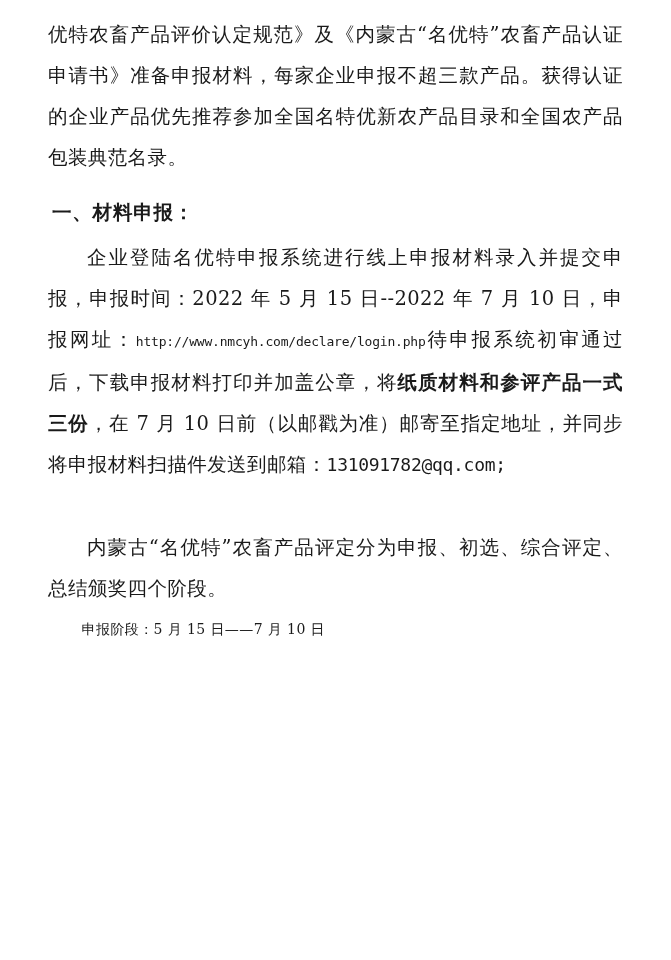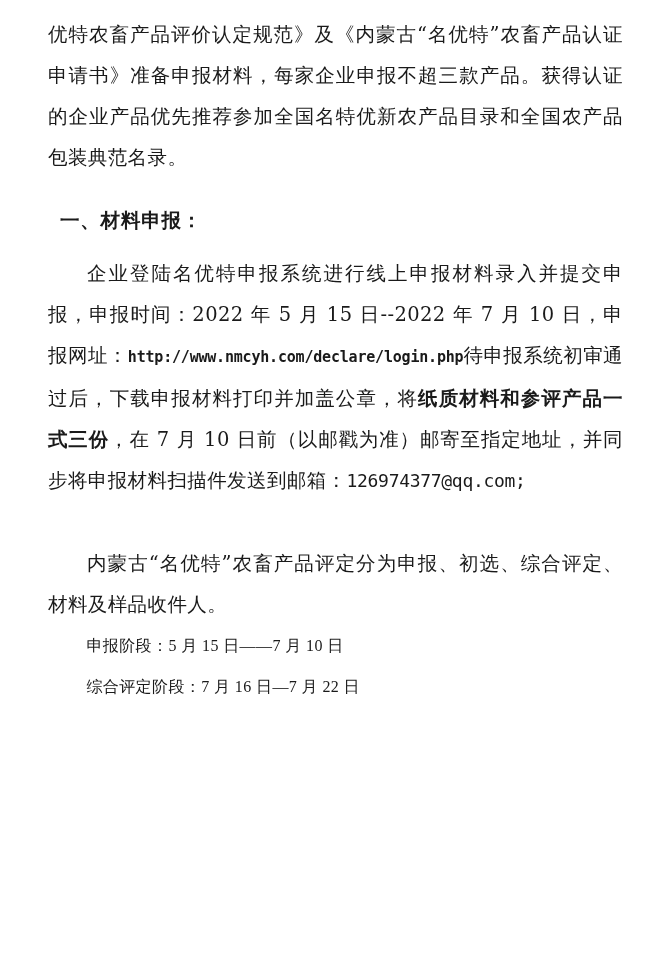--- a/index.html
+++ b/index.html
@@ -30,66 +30,64 @@
     margin: 0;
   }
   .indent {
     text-indent: 2em;
   }
   .heading {
     font-size: 19.5px;
     line-height: 41px;
     font-weight: bold;
     letter-spacing: 0.8px;
-    margin: 12px;
+    margin: 4px;
   }
   .bold {
     font-weight: bold;
   }
   .mono {
     font-family: "DejaVu Sans Mono", "Liberation Mono", monospace;
-    font-weight: bold;
-    font-size: 15px;
+    font-weight: normal;
+    font-size: 13px;
     letter-spacing: -0.2px;
   }
   .mono-plain {
     font-family: "DejaVu Sans Mono", "Liberation Mono", monospace;
     font-size: 18px;
     letter-spacing: -0.3px;
   }
   .gap-sm { height: 10px; }
   .gap-md { height: 22px; }
   .list-line {
-    font-size: 16px;
+    font-size: 14px;
     line-height: 41px;
     letter-spacing: 0.4px;
     margin: 0;
     padding-left: 2.4em;
-    font-family: Liberation Serif, serif;
   }
 </style>
 </head>
 <body>
 
 <div class="page">
 
   <p class="para">优特农畜产品评价认定规范》及《内蒙古“名优特”农畜产品认证申请书》准备申报材料，每家企业申报不超三款产品。获得认证的企业产品优先推荐参加全国名特优新农产品目录和全国农产品包装典范名录。</p>
 
   <div class="gap-sm"></div>
 
   <p class="heading">一、材料申报：</p>
 
-  <p class="para indent"><span>企业登陆名优特申报系统进行线上申报材料录入并提交申报，申报时间：2022 年 5 月 15 日--2022 年 7 月 10 日，申报网址：</span><span class="mono">http://www.nmcyh.com/declare/login.php</span><span>待申报系统初审通过后，下载申报材料打印并加盖公章，将</span><span class="bold">纸质材料和参评产品一式三份</span><span>，在 7 月 10 日前（以邮戳为准）邮寄至指定地址，并同步将申报材料扫描件发送到邮箱：</span><span class="mono-plain">126974377@qq.com;</span></p>
+  <p class="para indent"><span>企业登陆名优特申报系统进行线上申报材料录入并提交申报，申报时间：2022 年 5 月 15 日--2022 年 7 月 10 日，申报网址：</span><span class="mono">http://www.nmcyh.com/declare/login.php</span><span>待申报系统初审通过后，下载申报材料打印并加盖公章，将</span><span class="bold">纸质材料和参评产品一式三份</span><span>，在 7 月 10 日前（以邮戳为准）邮寄至指定地址，并同步将申报材料扫描件发送到邮箱：</span><span class="mono-plain">131091782@qq.com;</span></p>
 
   <div class="gap-sm"></div>
 
 
   <div class="gap-md"></div>
 
 
   <div class="gap-sm"></div>
 
-  <p class="para indent">内蒙古“名优特”农畜产品评定分为申报、初选、综合评定、材料及样品收件人。</p>
+  <p class="para indent">内蒙古“名优特”农畜产品评定分为申报、初选、综合评定、总结颁奖四个阶段。</p>
 
   <p class="list-line">申报阶段：5 月 15 日——7 月 10 日</p>
-  <p class="list-line">综合评定阶段：7 月 16 日—7 月 22 日</p>
 
 </div>
 
 </body></html>

